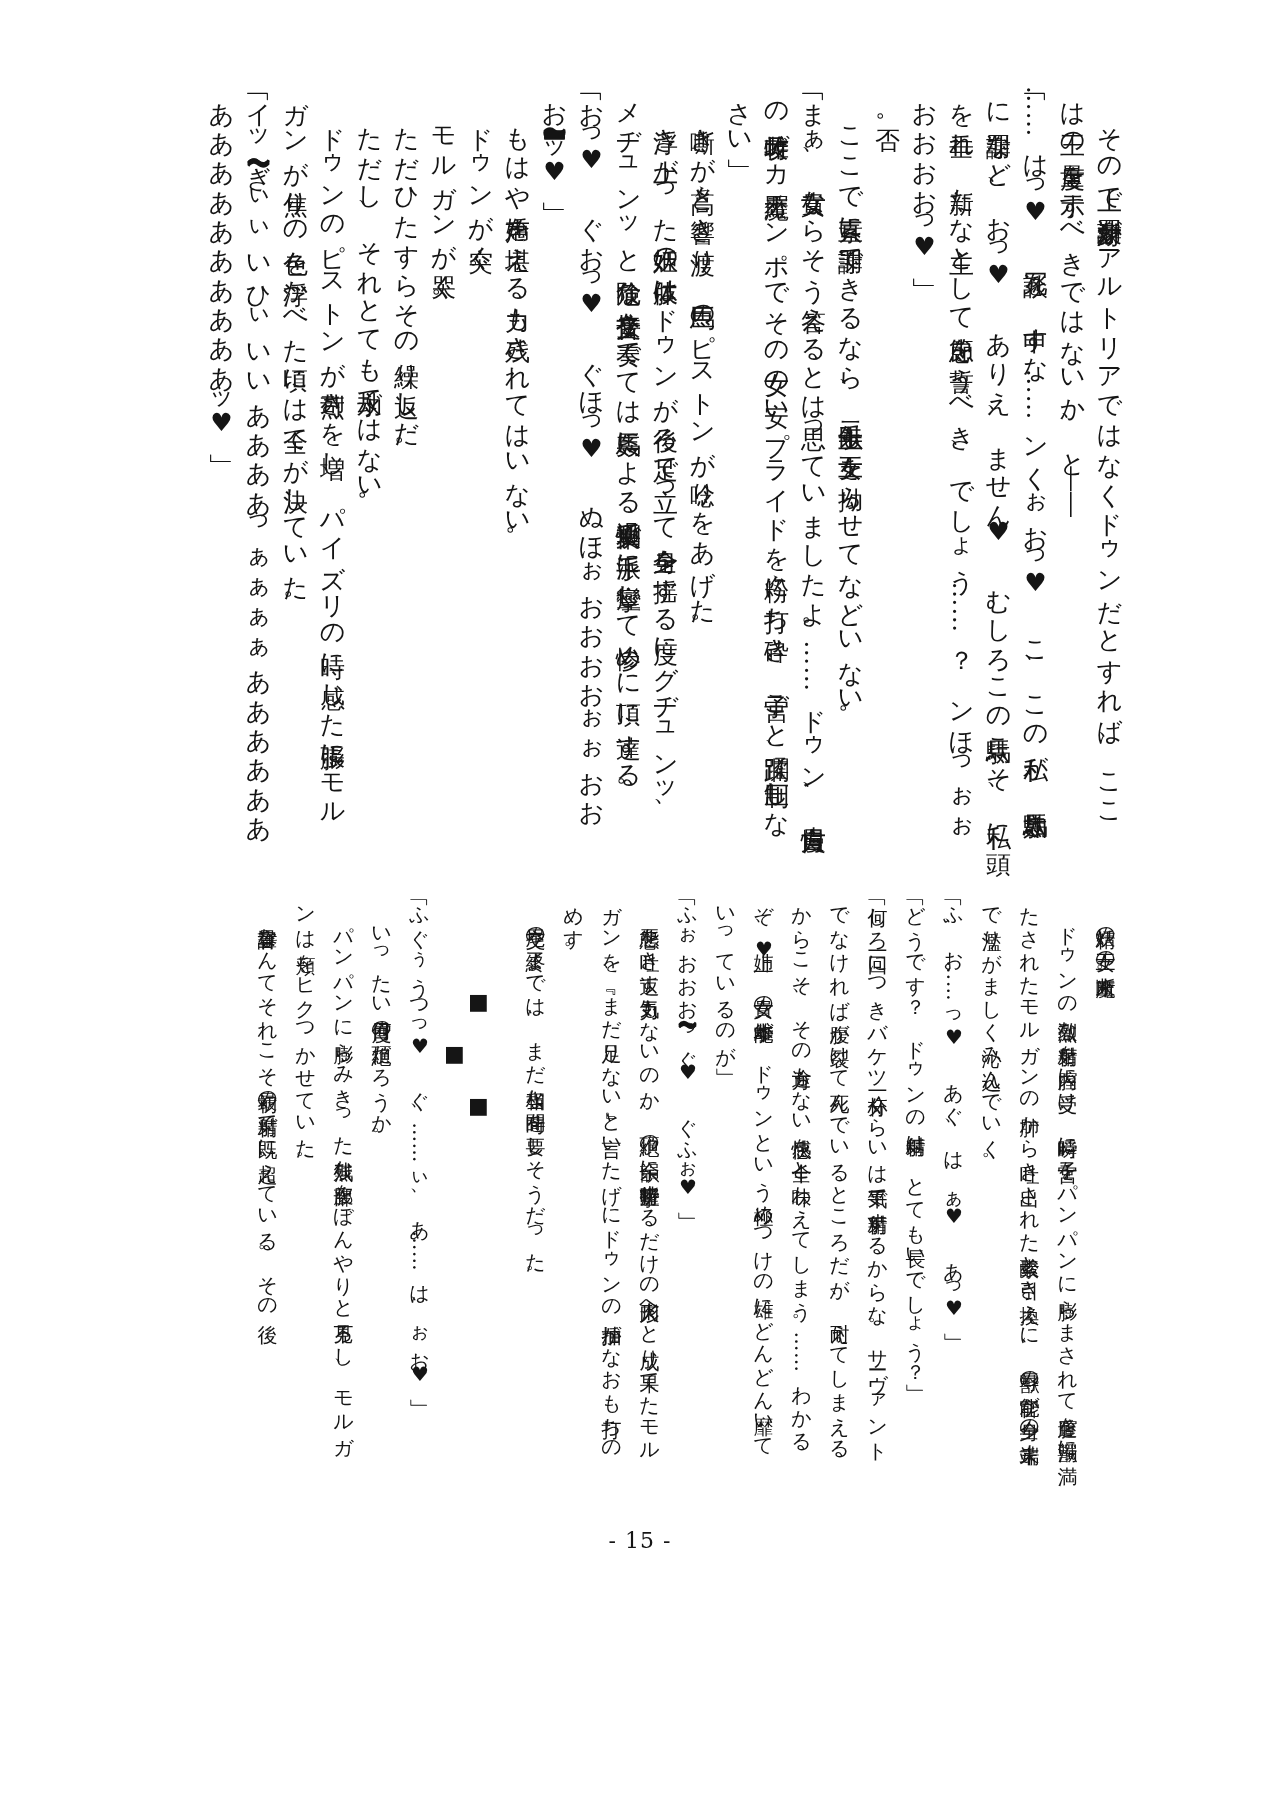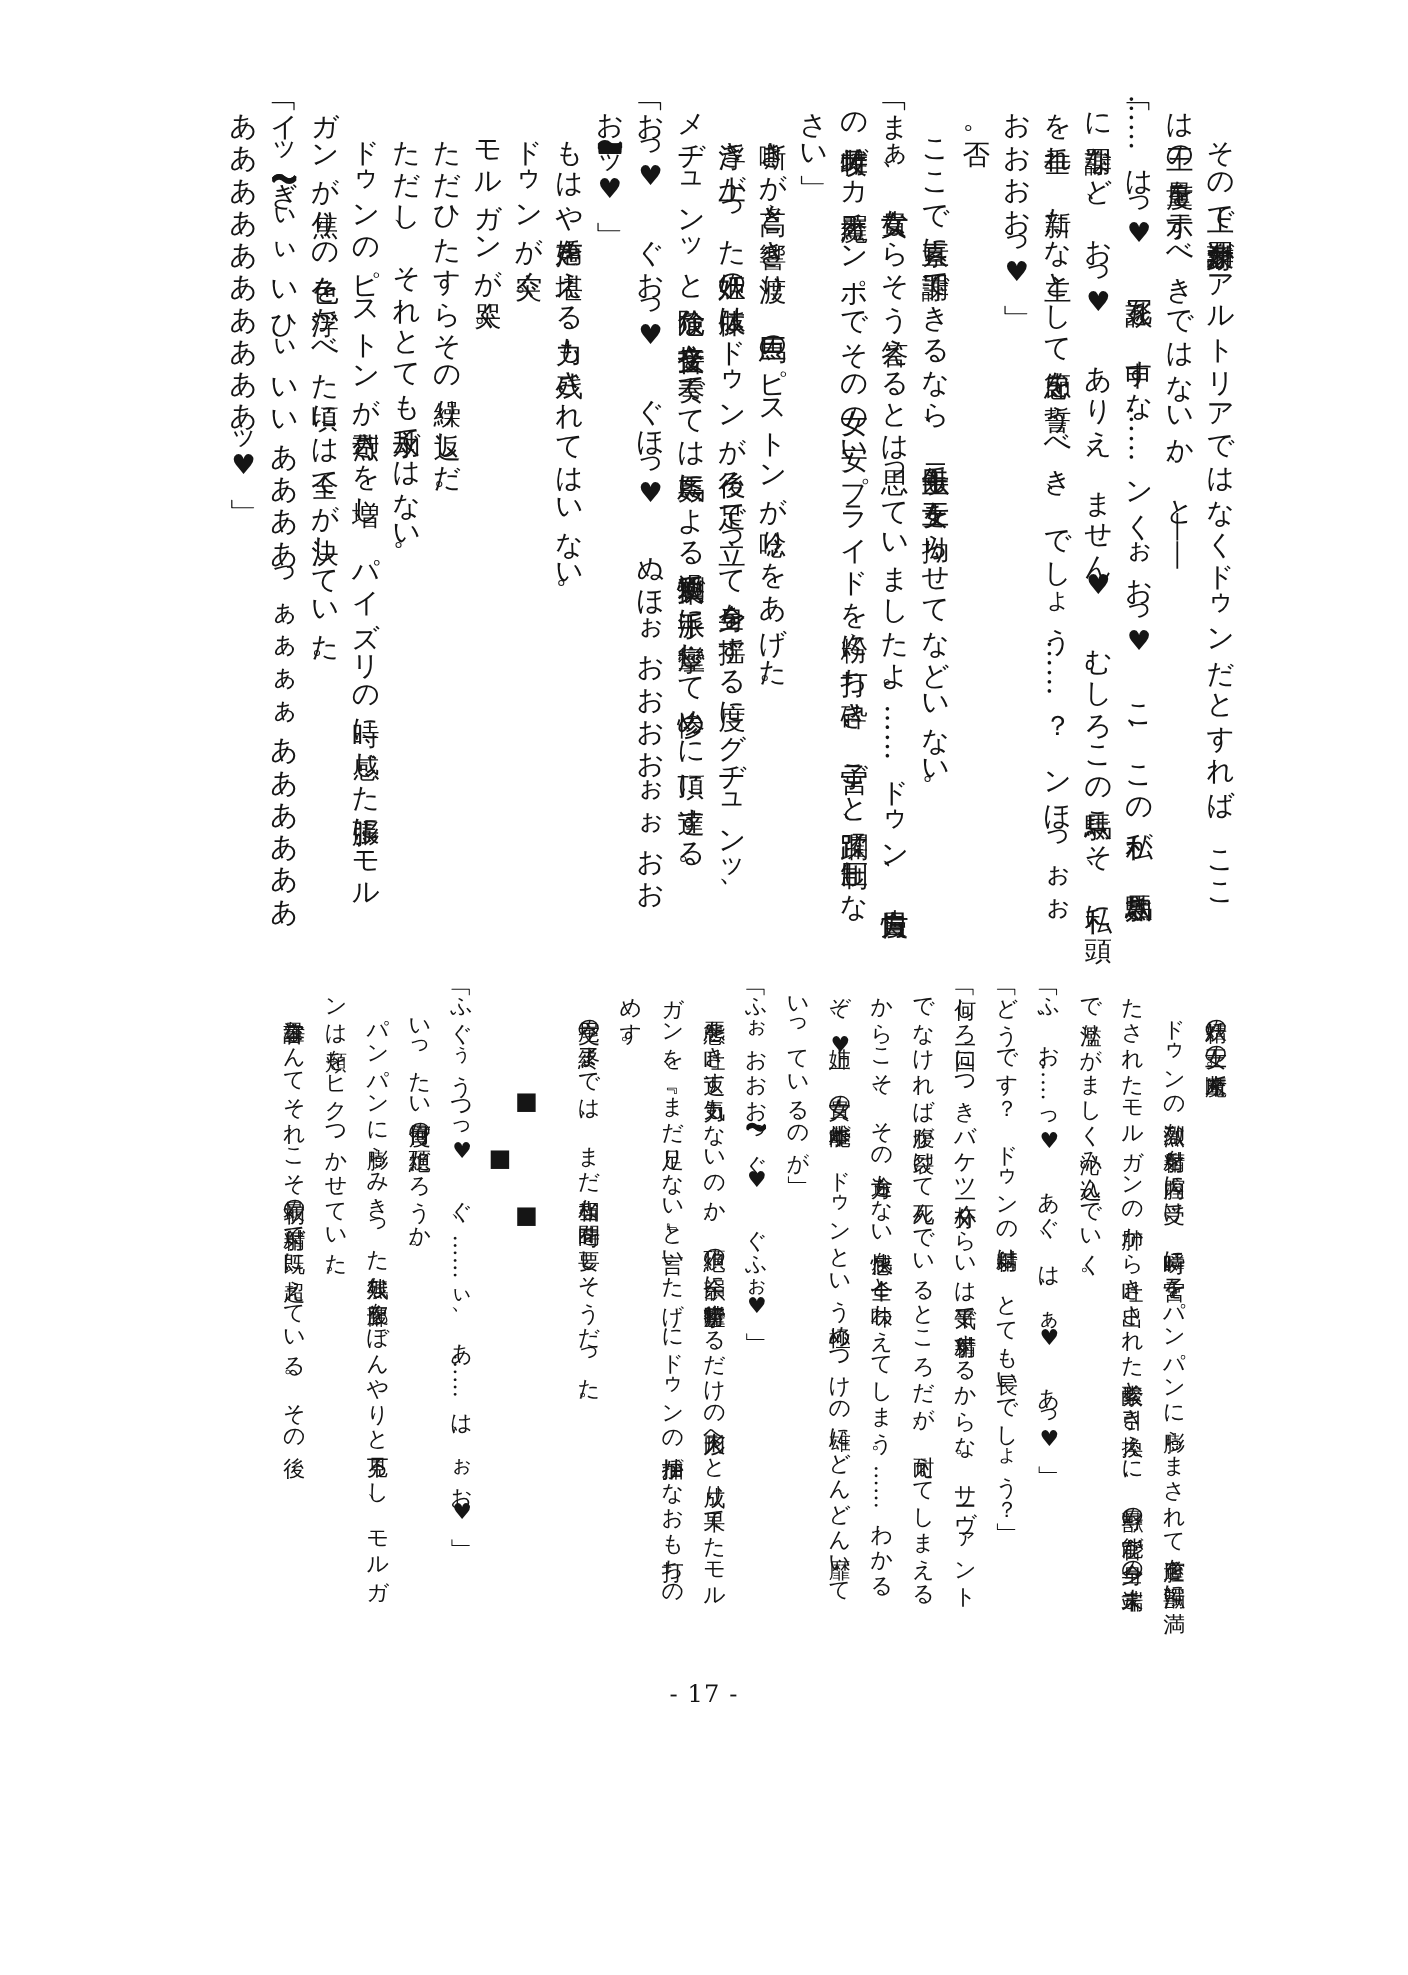--- a/index.html
+++ b/index.html
@@ -98,15 +98,15 @@
       <span>■</span>
     </div>
     <div class="vflow">
         <p>「ふぐぅうつっ♥　ぐ、……ぃ、あ……は、ぉお♥」</p>
         <p class="indent">いったい何度目の絶頂だろうか。</p>
         <p class="indent">パンパンに膨らみきった無残な腹部をぼんやりと見下ろし、モルガンは頬をヒクつかせていた。</p>
         <p class="indent">許容量なんてそれこそ最初の射精で既に超えている。その後</p>
       </div>
   </section>
 
-  <div class="page-number">- 17 -</div>
+  <div class="page-number">- 15 -</div>
 
 </div>
 
 </body></html>

